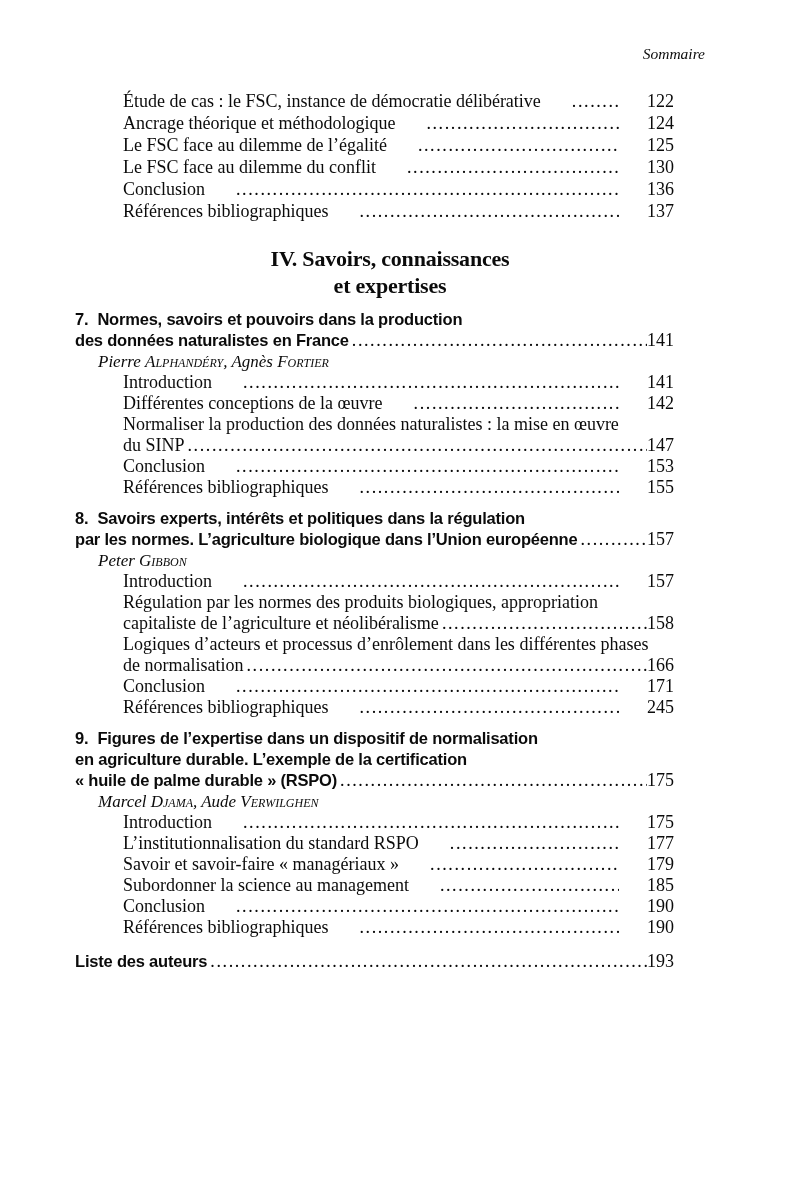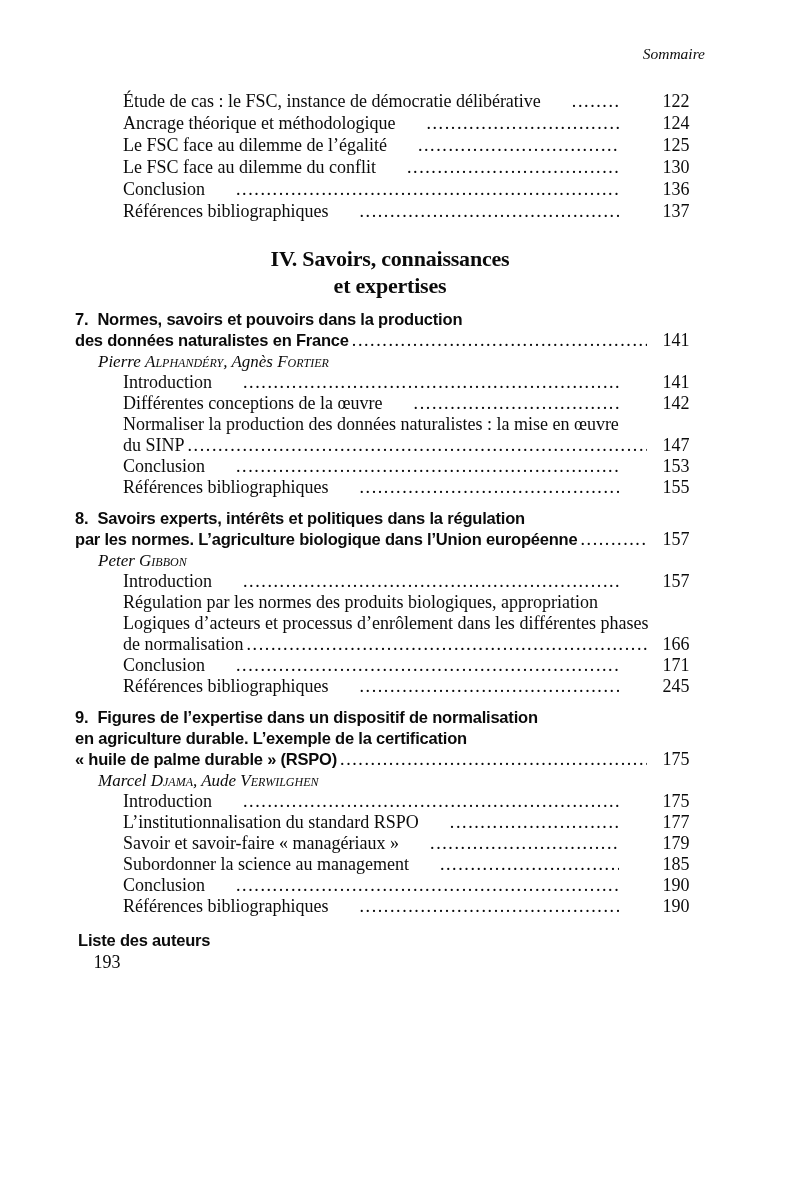--- a/index.html
+++ b/index.html
@@ -22,21 +22,21 @@
     flex:1 1 0; min-width:0; overflow:hidden; white-space:nowrap;
     margin-left:3px;
     font-family:"Liberation Serif", serif; font-weight:400;
     font-size:18px; letter-spacing:0;
   }
   .dots::after {
     content:"..................................................................................................................................................";
     letter-spacing:1.6px;
   }
   .pg {
-    flex:0 0 auto; width:58px; text-align:center;
+    flex:0 0 auto; width:58px; text-align:left;
     font-family:"Liberation Serif", serif; font-weight:400;
     font-size:18px; letter-spacing:0;
   }
   .ind { padding-left:48px;gap:28px; }
   .cont-line { line-height:22px; }
 
   .intro-block { margin-top:27px; }
 
   .part-heading {
     margin:23px 0 0 0; text-align:center;
@@ -55,21 +55,21 @@
   .ch-line { line-height:21px; }
   .ch-num { margin-right:9px; }
   .bold-sans {
     font-family:"Liberation Sans", sans-serif; font-weight:700;
     font-size:16.5px; letter-spacing:-0.2px;
   }
 
   .authors { padding-left:23px; font-style:italic; font-size:17px; }
   .sc { font-variant:small-caps; }
 
-  .authors-list-row { margin-top:12px;flex-direction:column; }
+  .authors-list-row { margin-top:12px; }
 
   .footer {
     position:absolute; left:75px; width:630px; top:1112px;
     text-align:center; font-style:italic; font-size:17px; line-height:20px;
   }
 </style>
 </head>
 <body>
 
 <div class="page">
@@ -175,20 +175,25 @@
       <div class="authors">
         <span>Peter </span><span class="sc">Gibbon</span>
       </div>
       <div class="row ind">
         <span class="lbl">Introduction</span>
           <span class="dots"></span>
           <span class="pg">157</span>
       </div>
       <div class="ind">
         <div class="cont-line">Régulation par les normes des produits biologiques, appropriation</div>
+        <div class="row">
+          <span class="lbl">capitaliste de l’agriculture et néolibéralisme</span>
+            <span class="dots"></span>
+            <span class="pg">158</span>
+        </div>
       </div>
       <div class="ind">
         <div class="cont-line">Logiques d’acteurs et processus d’enrôlement dans les différentes phases</div>
         <div class="row">
           <span class="lbl">de normalisation</span>
             <span class="dots"></span>
             <span class="pg">166</span>
         </div>
       </div>
       <div class="row ind">

